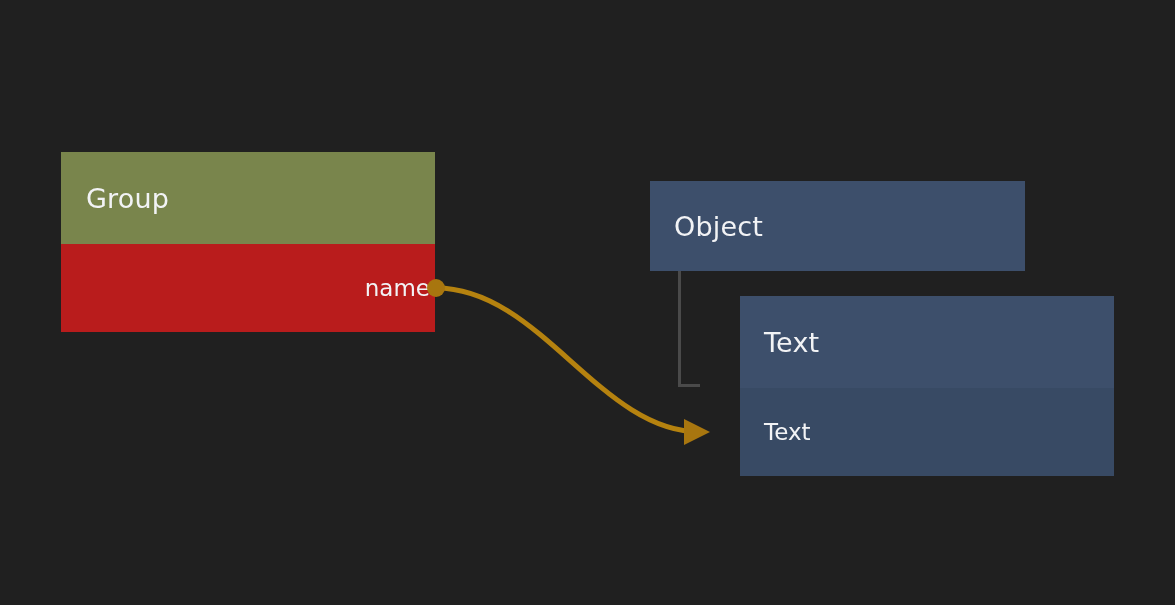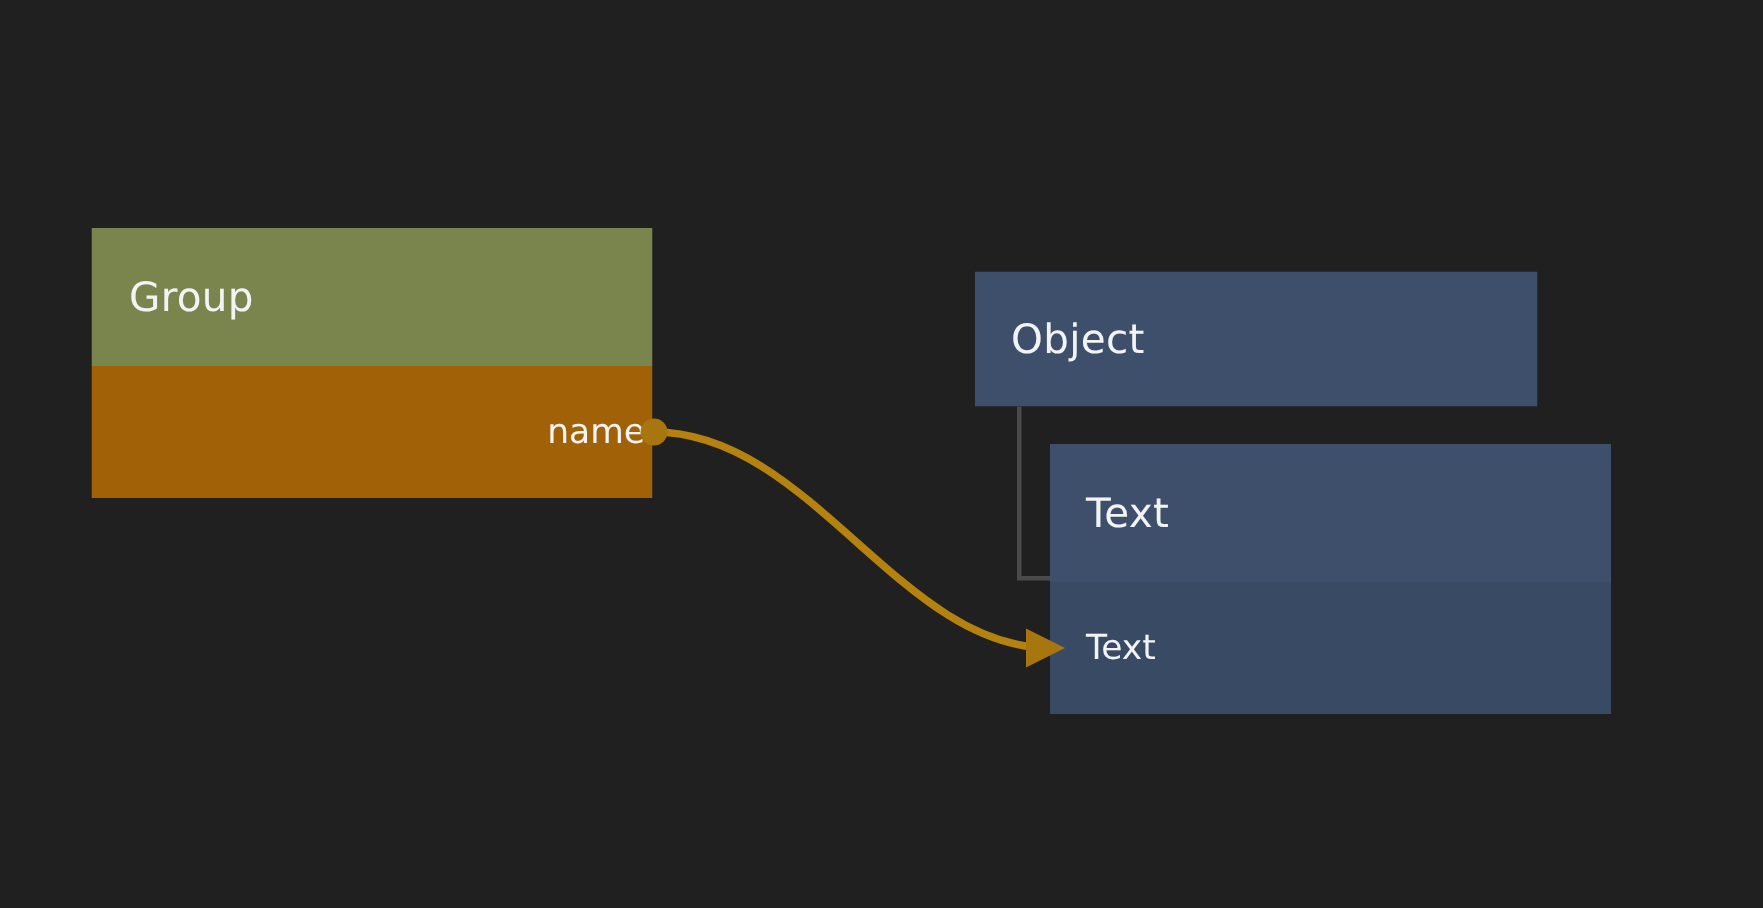--- a/index.html
+++ b/index.html
@@ -60,21 +60,21 @@
     height: 92px;
     background: #79854c;
     padding-left: 25px;
   }
   #node-object .node-header-label {
     font-size: 27px;
     letter-spacing: 0.2px;
   }
   #node-object .node-body {
     height: 88px;
-    background: #a16207;
+    background: #b91c1c;
   }
   #node-object .node-row {
     justify-content: flex-end;
     padding-right: 5px;
   }
   #node-object .node-row-label {
     font-size: 23px;
   }
 
   
@@ -89,21 +89,21 @@
     background: #3d4f6b;
     padding-left: 24px;
   }
   #node-group .node-header-label {
     font-size: 27px;
     letter-spacing: 0.2px;
   }
 
   
   #node-text {
-    left: 700px;
+    left: 740px;
     top: 296px;
     width: 374px;
     height: 180px;
   }
   #node-text .node-header {
     height: 92px;
     background: #3d4f6b;
     padding-left: 24px;
   }
   #node-text .node-header-label {

